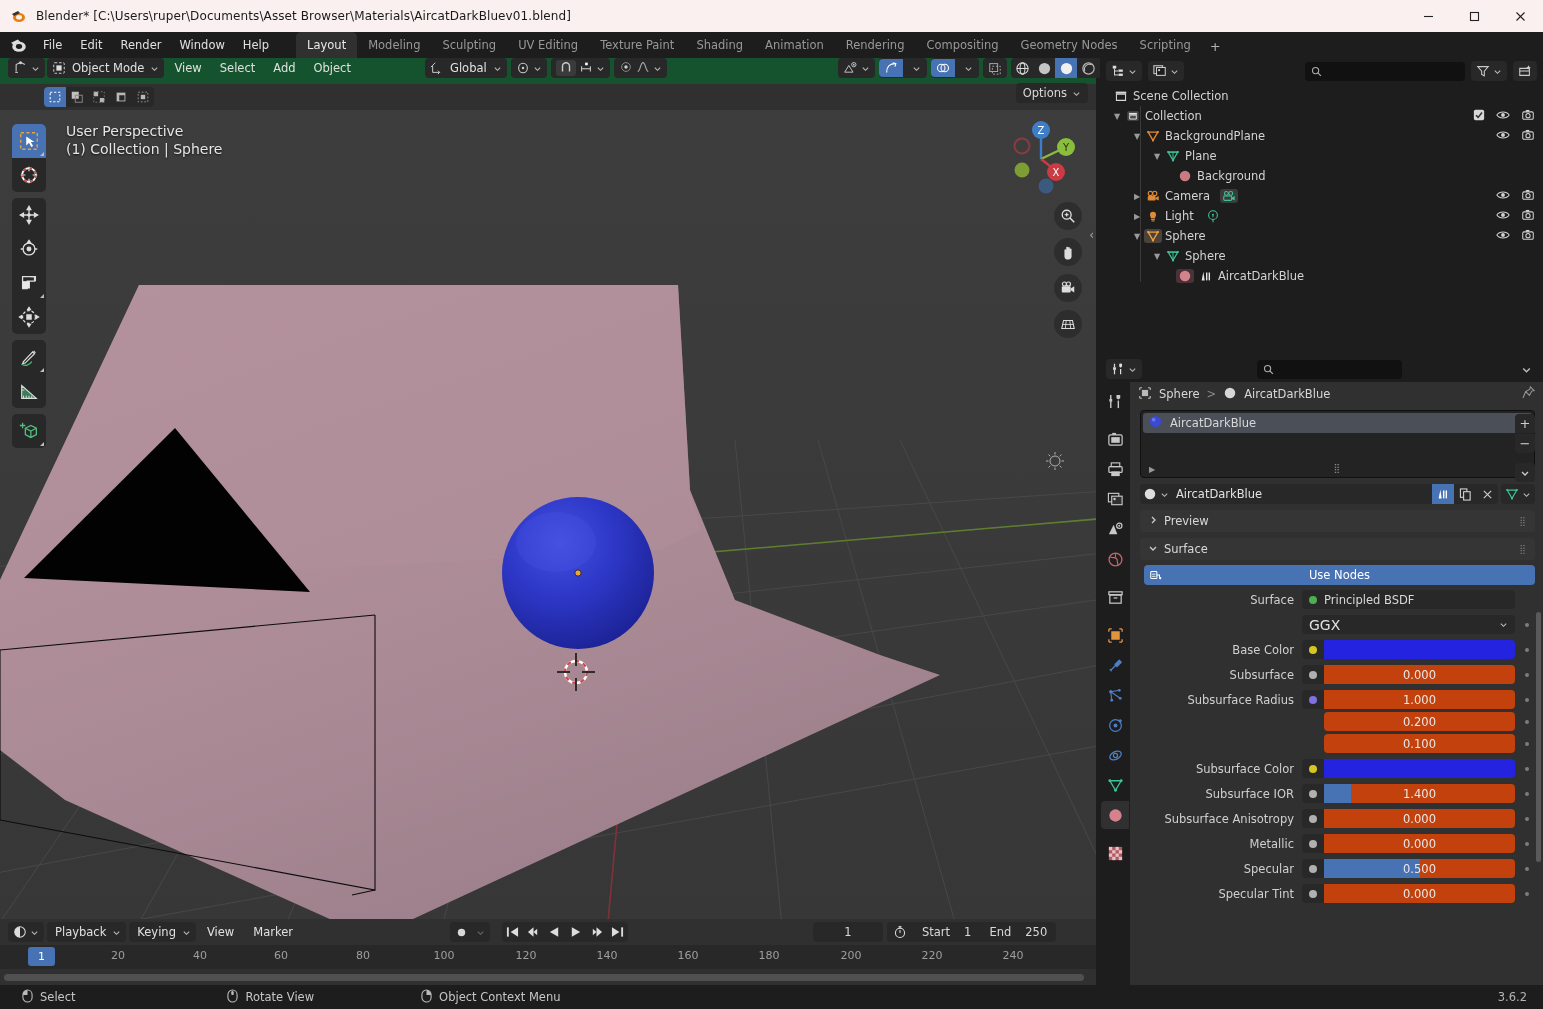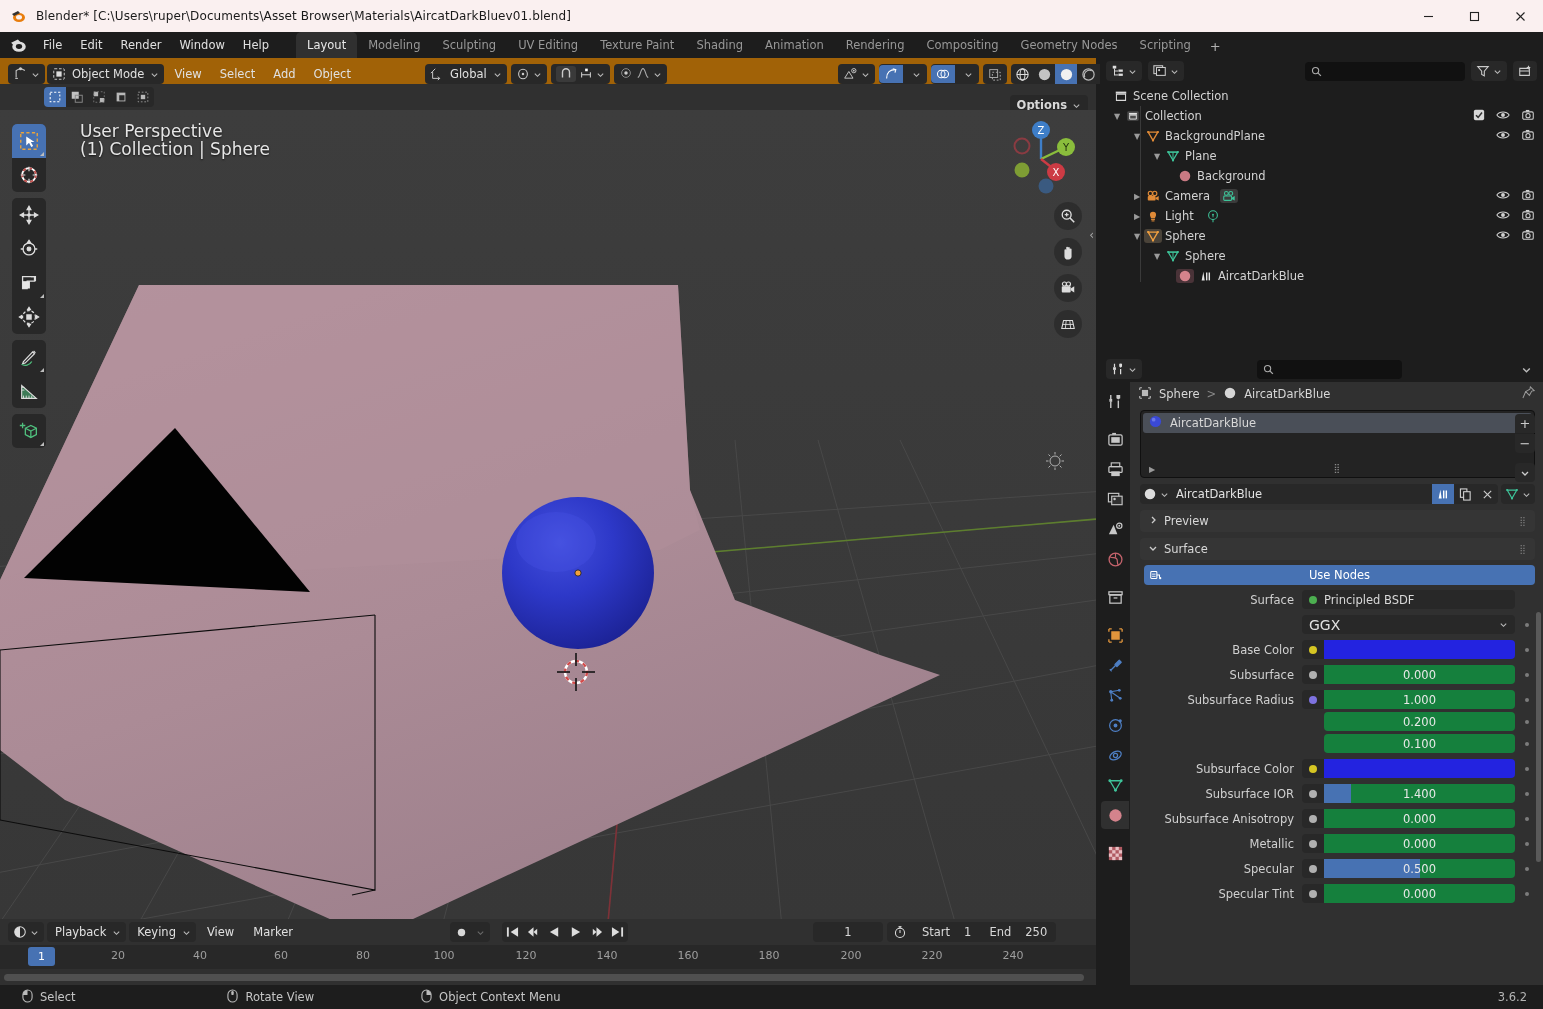--- a/index.html
+++ b/index.html
@@ -56,49 +56,49 @@
   .ctrl-btn { width: 22px; height: 20px; display: flex; align-items: center; justify-content: center; }
   .ctrl-btn.dim { opacity: .35; }
 
   
   .viewport-area {
     position: absolute; left: 0; top: 58px; width: 1096px; height: 861px;
     background: #303030;
   }
   .vp-header {
     position: absolute; left: 0; top: 0; width: 1096px; height: 26px;
-    background: #a16207; display: flex; align-items: flex-end; padding-left: 8px; gap: 2px;
+    background: #14532d; display: flex; align-items: flex-start; padding-left: 8px; gap: 2px;
   }
   .vp-subheader {
     position: absolute; left: 0; top: 26px; width: 1096px; height: 26px;
     background: #303030; display: flex; align-items: center; padding-left: 44px;
   }
   .hbtn { height: 20px; background: #282828; border-radius: 4px; display: flex; align-items: center;
           padding: 0 5px; gap: 3px; }
   .hbtn .lbl { font-size: 11.5px; color: #e0e0e0; padding: 0 3px; }
   .hmenu { padding: 3px 8px; font-size: 11.5px; color: #e0e0e0; border-radius: 3px; }
   .chev { width: 9px; height: 9px; }
   .selmodes { display: flex; background: #282828; border-radius: 4px; overflow: hidden; height: 20px; }
   .selmode { width: 22px; height: 20px; display: flex; align-items: center; justify-content: center; }
   .selmode.on { background: #4772b3; }
   .shademodes { display: flex; background: #282828; border-radius: 4px; overflow: hidden; height: 20px; }
   .shmode { width: 22px; height: 20px; display: flex; align-items: center; justify-content: center; }
   .shmode.on { background: #4772b3; }
   .options-btn {
-    position: absolute; right: 8px; top: 37px; height: 20px; background: #282828;
-    border-radius: 4px; display: flex; align-items: center; padding: 0 7px; gap: 5px; font-weight: bold;
+    position: absolute; right: 8px; top: 25px; height: 20px; background: #282828;
+    border-radius: 4px; display: flex; align-items: center; padding: 0 7px; gap: 5px;
   }
 
   
   .vp-canvas {
     position: absolute; left: 0; top: 52px; width: 1096px; height: 809px;
     background: #3a3a3a; overflow: hidden;
   }
   .vp-overlay-text {
-    position: absolute; left: 80px; top: 12px; font-size: 17px; color: #e6e6e6;
+    position: absolute; left: 66px; top: 12px; font-size: 14px; color: #e6e6e6;
     line-height: 18px; text-shadow: 0 1px 2px rgba(0,0,0,.7); pointer-events: none;
   }
   .left-toolbar {
     position: absolute; left: 12px; top: 14px; width: 34px;
     display: flex; flex-direction: column; gap: 0px;
   }
   .tb-group { background: #282828; border-radius: 5px; overflow: hidden; margin-bottom: 6px; }
   .tb-btn { width: 34px; height: 34px; display: flex; align-items: center; justify-content: center; position: relative; }
   .tb-btn.on { background: #4772b3; }
   .tb-corner { position: absolute; right: 2px; bottom: 2px; width: 0; height: 0;
@@ -179,21 +179,21 @@
   .use-nodes { margin: 5px 8px 0 14px; height: 20px; background: #4772b3; border-radius: 4px;
                display: flex; align-items: center; justify-content: center; position: relative;
                font-size: 11.5px; color: #fff; }
   .use-nodes .nico { position: absolute; left: 4px; top: 2px; width: 16px; height: 16px;
                      display: flex; align-items: center; justify-content: center; }
   .prow { display: flex; align-items: center; height: 21px; margin: 4px 8px 0 14px; gap: 0; }
   .prow .plabel { width: 158px; text-align: right; padding-right: 8px; font-size: 11.5px; color: #d0d0d0; }
   .socket { width: 22px; height: 19px; background: #282828; border-radius: 4px 0 0 4px;
             display: flex; align-items: center; justify-content: center; }
   .dot { width: 8px; height: 8px; border-radius: 50%; }
-  .pfield { flex: 1; height: 19px; background: #15803d; border-radius: 0 4px 4px 0;
+  .pfield { flex: 1; height: 19px; background: #c2410c; border-radius: 0 4px 4px 0;
             display: flex; align-items: center; justify-content: center; font-size: 11.5px;
             color: #e8e8e8; position: relative; overflow: hidden; }
   .pfield.solo { border-radius: 4px; }
   .pfield .fill { position: absolute; left: 0; top: 0; bottom: 0; background: #4772b3; }
   .pfield span { position: relative; z-index: 2; }
   .pdropdown { flex: 1; height: 19px; background: #282828; border-radius: 4px; display: flex;
                align-items: center; padding: 0 7px; font-size: 14px; color: #e2e2e2; }
   .pdropdown .chev2 { margin-left: auto; }
   .pcolor { flex: 1; height: 19px; border-radius: 0 4px 4px 0; }
   .psurf { flex: 1; height: 19px; background: #282828; border-radius: 4px; display: flex;

